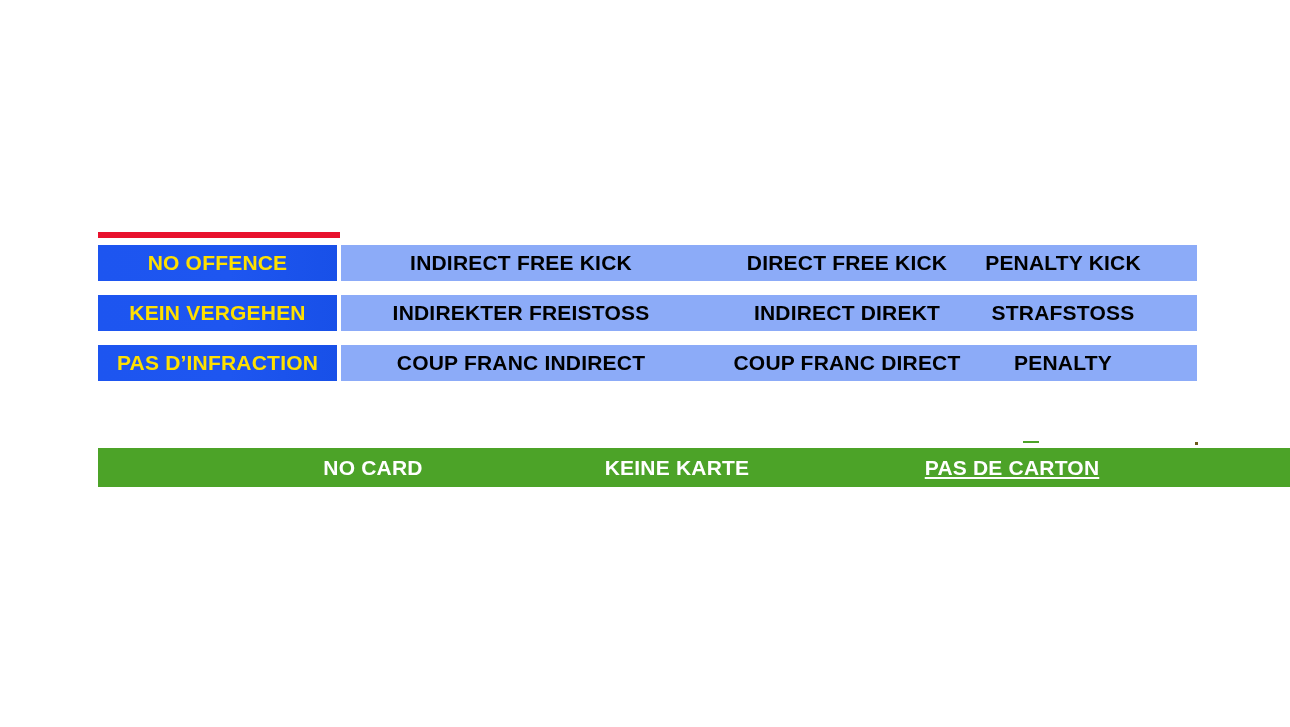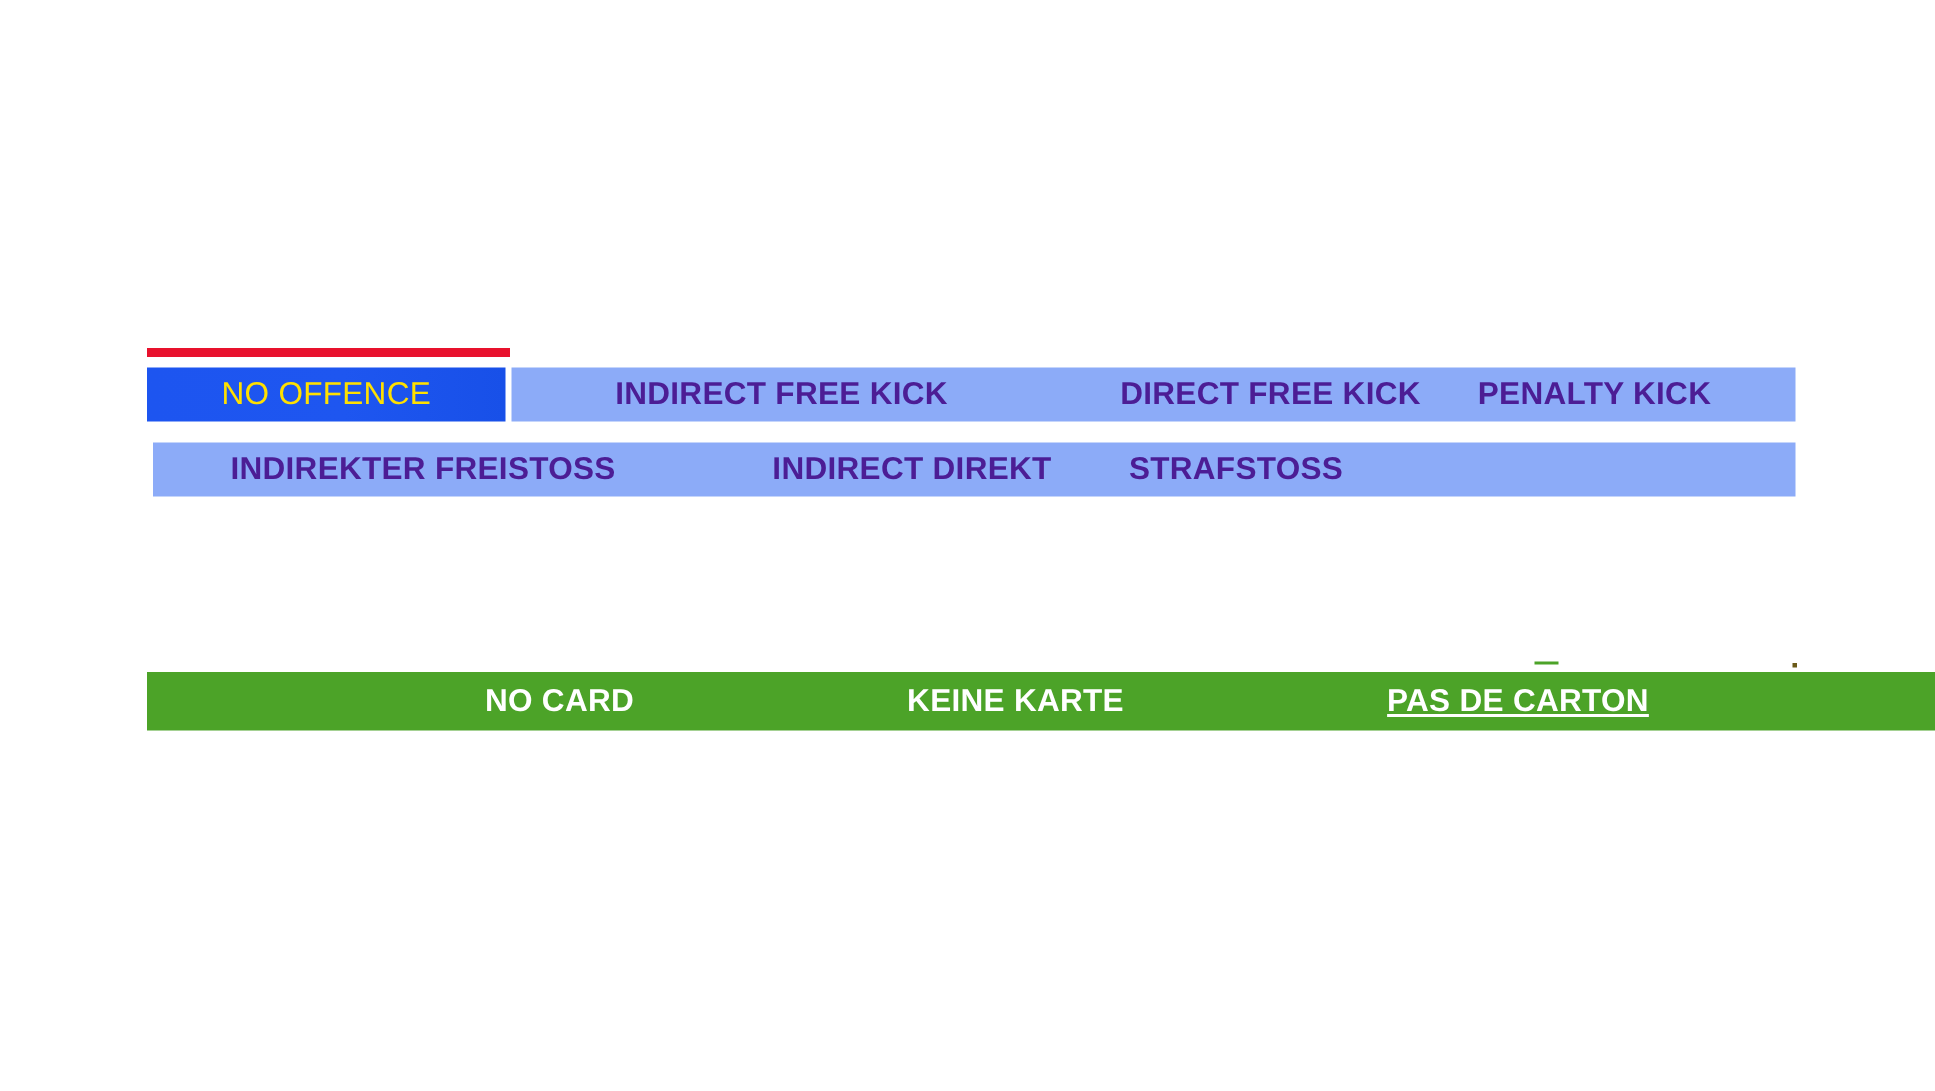--- a/index.html
+++ b/index.html
@@ -50,42 +50,42 @@
   .matrix-row:last-child { margin-bottom: 0; }
 
   .cell-offence {
     width: 239px;
     background: linear-gradient(to right, #1D55F0 0%, #1E56F0 55%, #1850E8 100%);
     color: #FFE000;
     display: flex;
     align-items: center;
     justify-content: center;
     font-size: 21px;
-    font-weight: 400;
+    font-weight: 700;
     letter-spacing: 0.2px;
     white-space: nowrap;
   }
 
   .restart-strip {
     flex: 1;
     margin-left: 4px;
     background: #8CABF8;
     display: flex;
     align-items: center;
     position: relative;
   }
 
   .cell-restart {
     position: absolute;
     top: 0;
     bottom: 0;
     display: flex;
     align-items: center;
     justify-content: center;
-    color: #4c1d95;
+    color: #000000;
     font-size: 21px;
     font-weight: 600;
     letter-spacing: 0.2px;
     white-space: nowrap;
   }
   .cell-restart.c0 { left: 0px;   width: 360px; }
   .cell-restart.c1 { left: 360px; width: 292px; }
   .cell-restart.c2 { left: 620px; width: 204px; }
 
   
@@ -144,27 +144,36 @@
     <div class="matrix-row">
       <div class="cell-offence">NO OFFENCE</div>
       <div class="restart-strip">
         <div class="cell-restart c0">INDIRECT FREE KICK</div>
         <div class="cell-restart c1">DIRECT FREE KICK</div>
         <div class="cell-restart c2">PENALTY KICK</div>
       </div>
     </div>
 
     <div class="matrix-row">
+      <div class="cell-offence">KEIN VERGEHEN</div>
       <div class="restart-strip">
         <div class="cell-restart c0">INDIREKTER FREISTOSS</div>
         <div class="cell-restart c1">INDIRECT DIREKT</div>
         <div class="cell-restart c2">STRAFSTOSS</div>
       </div>
     </div>
 
+    <div class="matrix-row">
+      <div class="cell-offence">PAS D’INFRACTION</div>
+      <div class="restart-strip">
+        <div class="cell-restart c0">COUP FRANC INDIRECT</div>
+        <div class="cell-restart c1">COUP FRANC DIRECT</div>
+        <div class="cell-restart c2">PENALTY</div>
+      </div>
+    </div>
 
   </div>
 
   <div class="green-dash"></div>
   <div class="green-dot"></div>
 
   <div class="card-bar">
     <div class="card-cell k0">NO CARD</div>
     <div class="card-cell k1">KEINE KARTE</div>
     <div class="card-cell k2">PAS DE CARTON</div>

